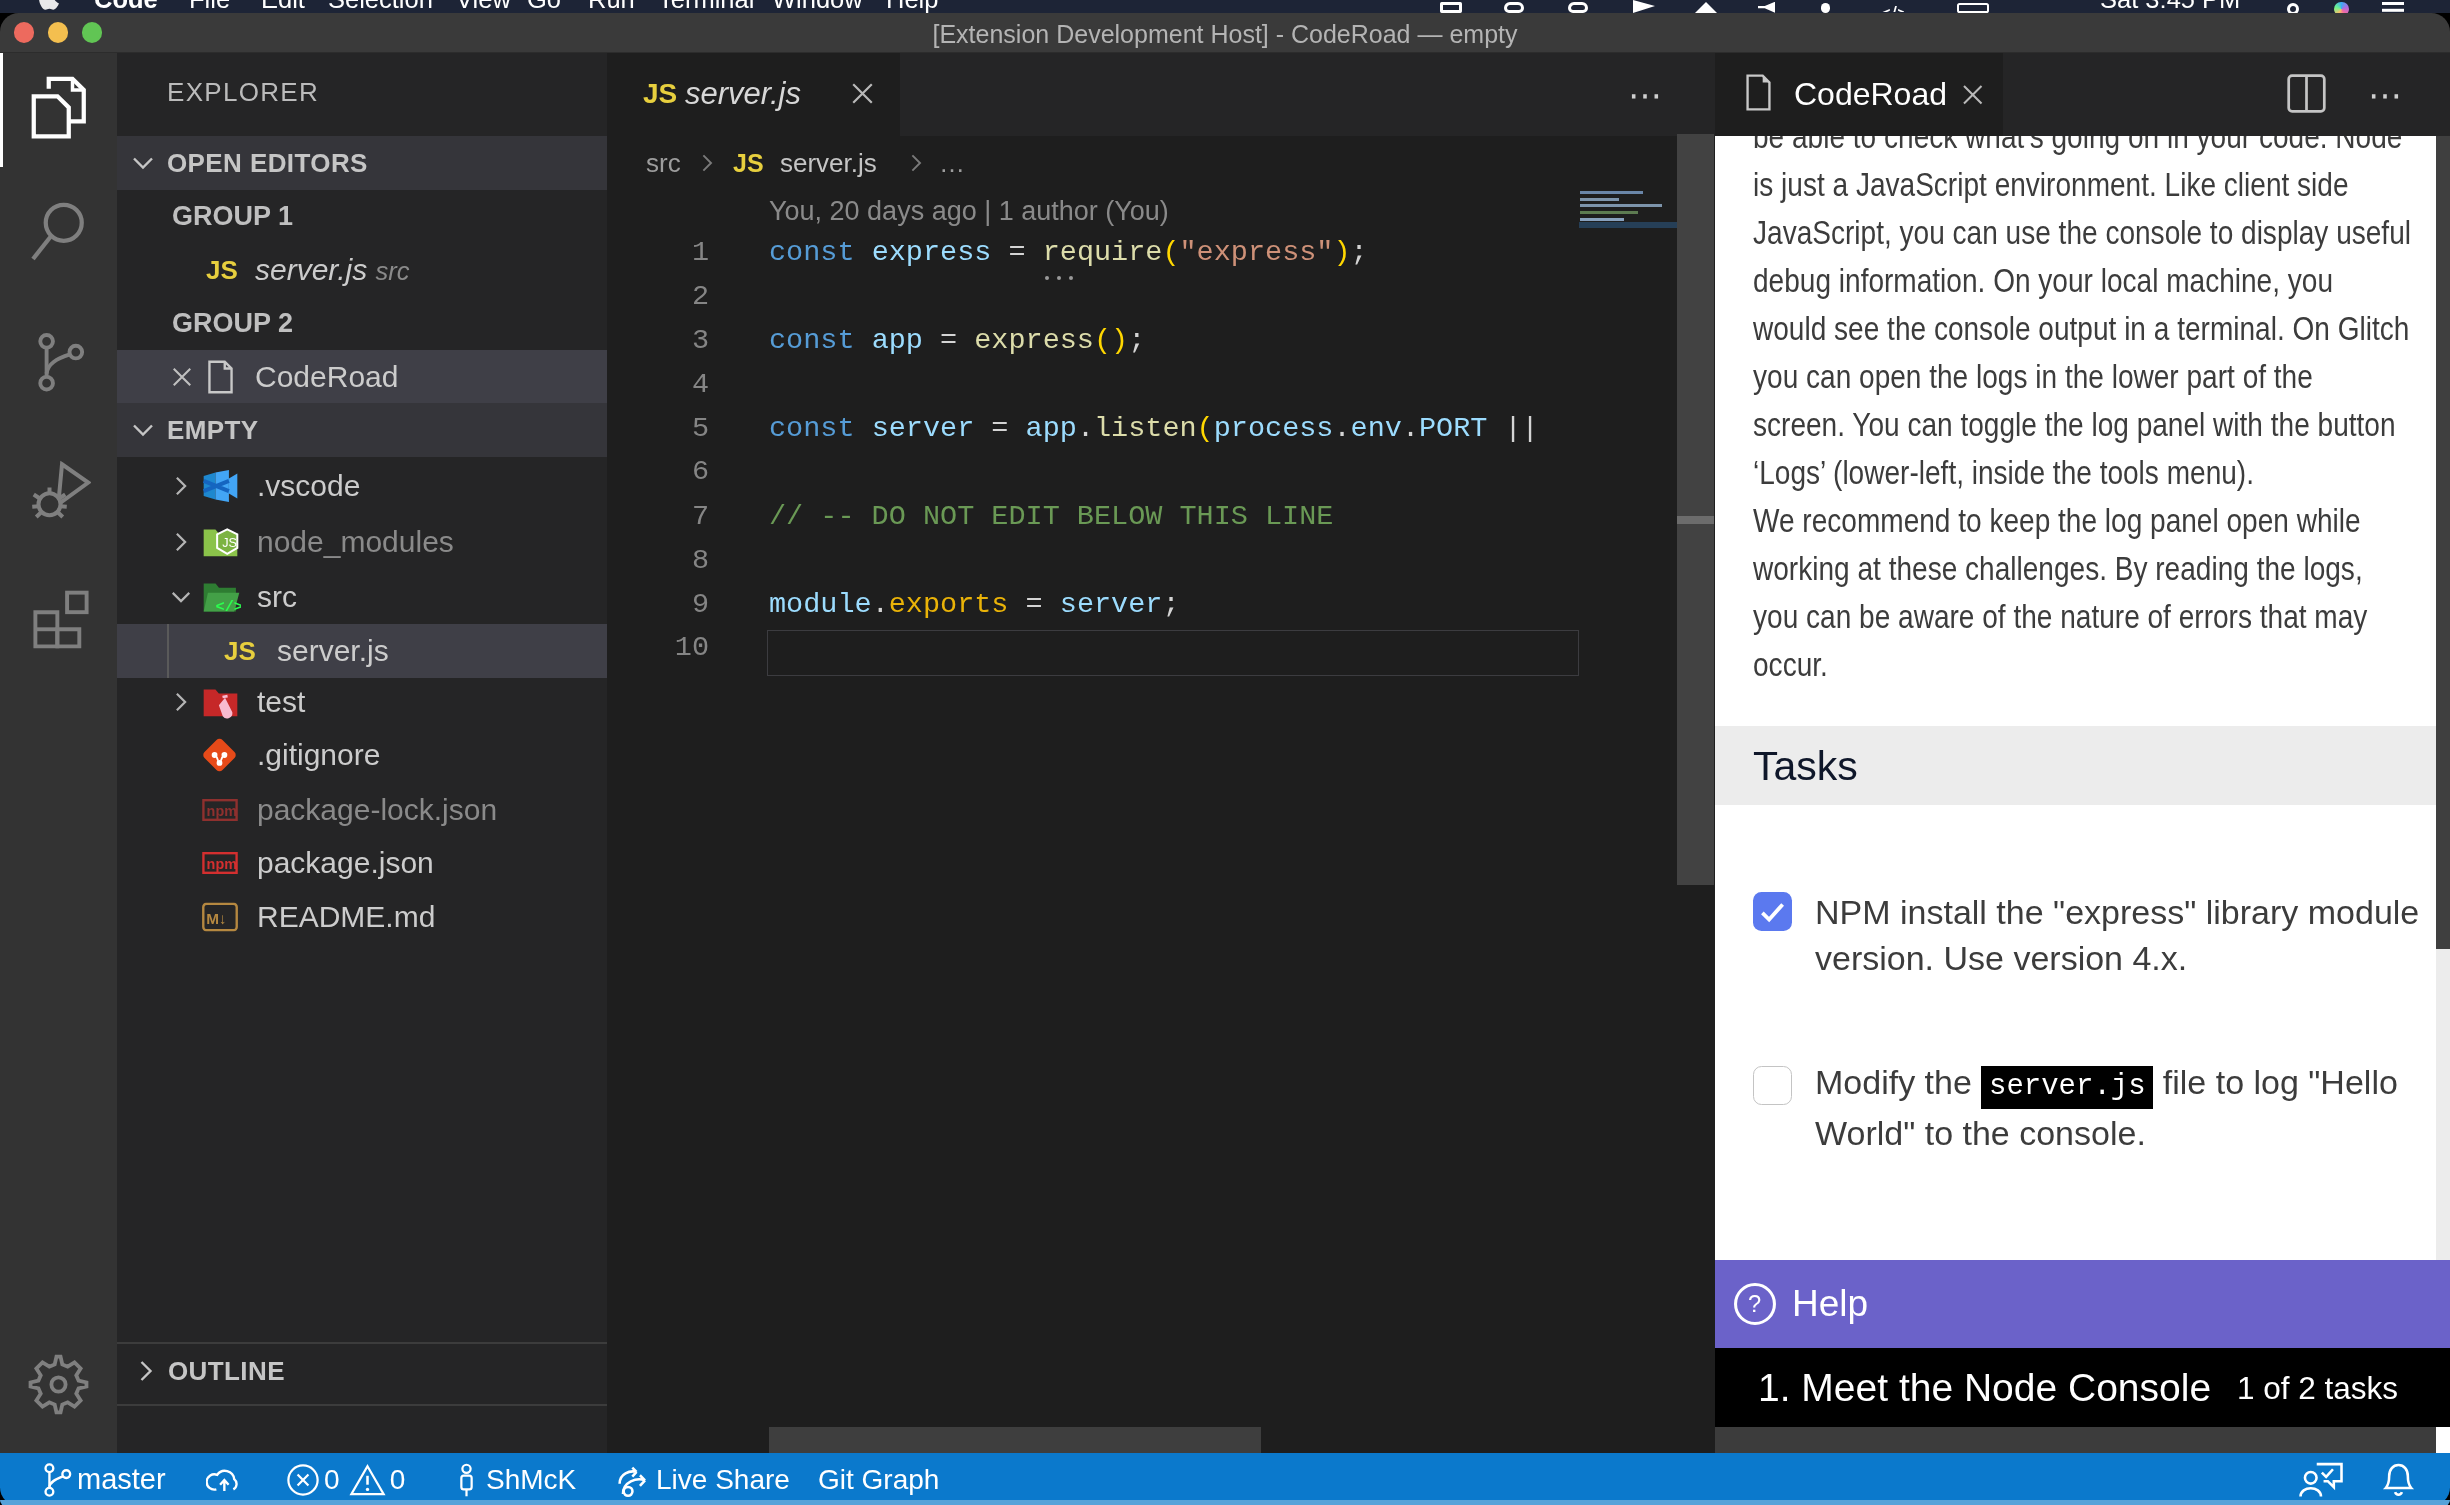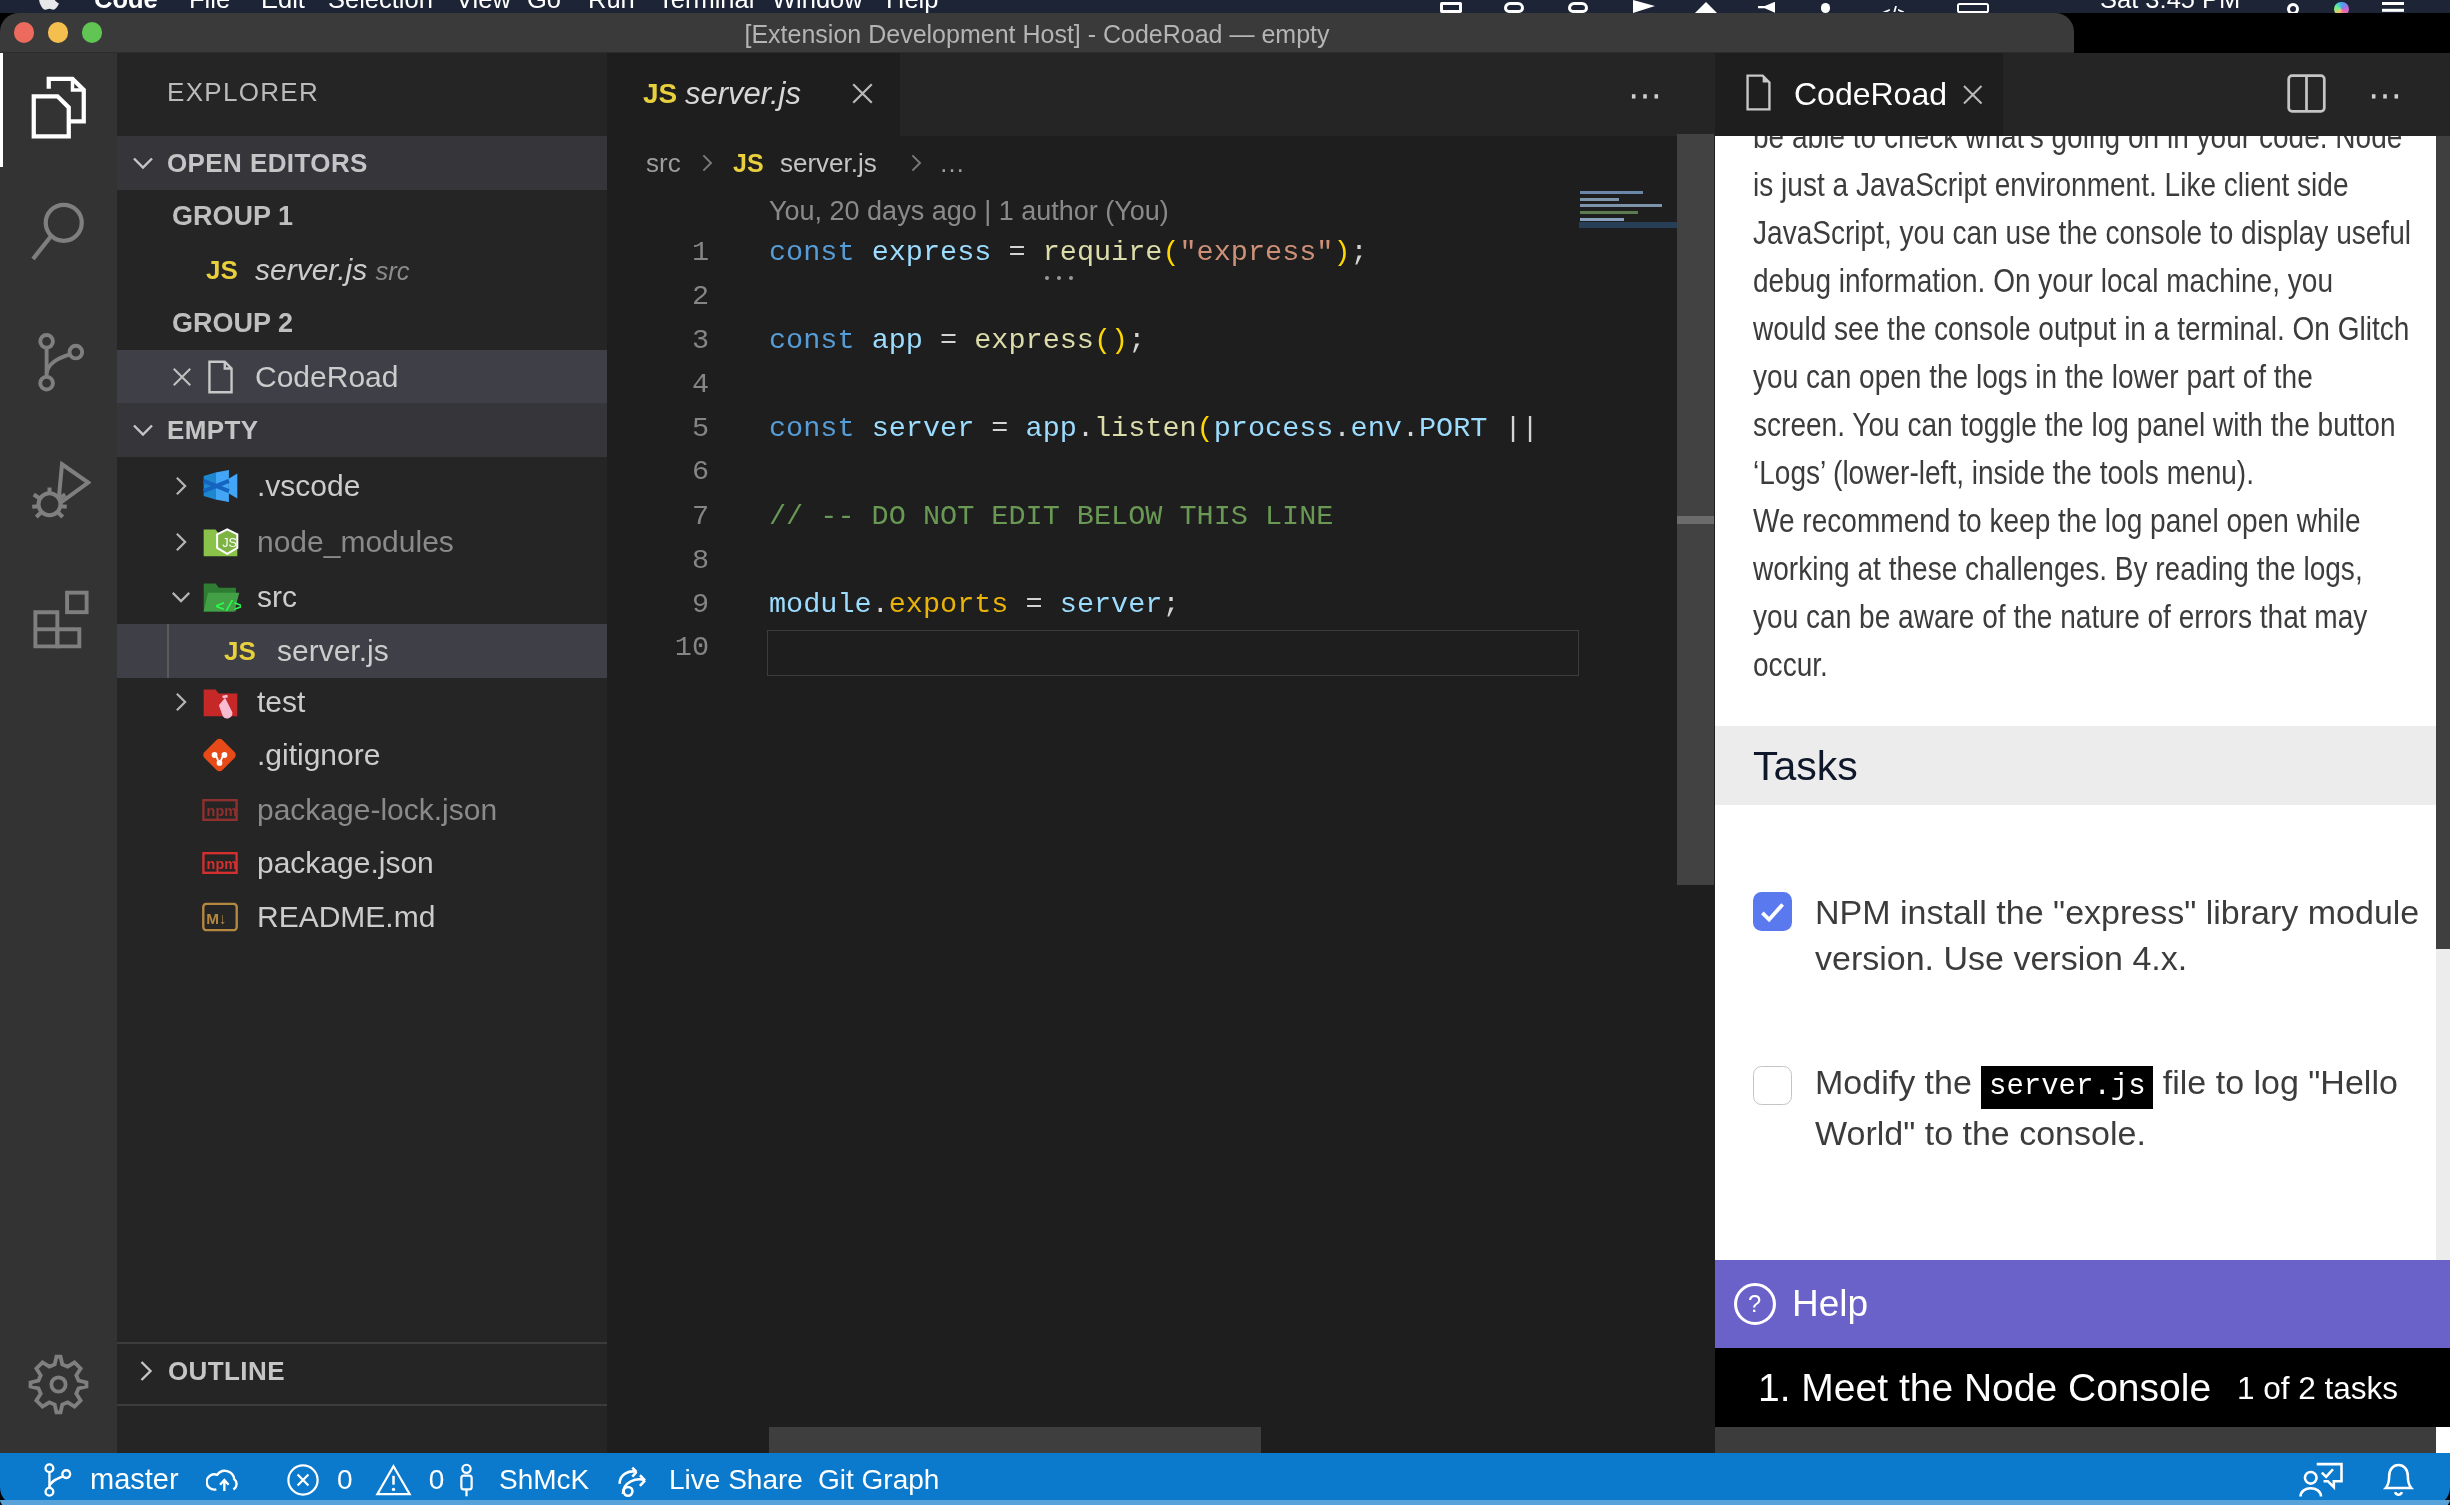--- a/index.html
+++ b/index.html
@@ -3,21 +3,21 @@
 <meta charset="utf-8">
 <style>
   * { margin:0; padding:0; box-sizing:border-box; }
   html,body { width:2450px; height:1506px; background:#000; overflow:hidden; }
   body { font-family:"Liberation Sans", sans-serif; position:relative; }
   .abs { position:absolute; }
   
   #menubar { left:0; top:0; width:2450px; height:12.8px; background:#1d2436; overflow:hidden; }
   #menubar .mi { position:absolute; top:-15.3px; color:#fff; font-size:25.5px; font-weight:500; white-space:nowrap; }
   
-  #titlebar { left:0; top:12.8px; width:2074px; height:40px; background:#3a3a3a; border-radius:18.7px 18.7px 0 0; border-bottom:1.7px solid #2c2c2c; }
+  #titlebar { left:0; top:12.8px; width:2450px; height:40px; background:#3a3a3a; border-radius:18.7px 18.7px 0 0; border-bottom:1.7px solid #2c2c2c; }
   .tl { position:absolute; top:9.4px; width:20.4px; height:20.4px; border-radius:50%; }
   #title { position:absolute; top:6.8px; width:100%; text-align:center; color:#b4b4b4; font-size:25px; }
   
   #activitybar { left:0; top:53px; width:117px; height:1400px; background:#333333; }
   
   #sidebar { left:117px; top:53px; width:490px; height:1400px; background:#252526; overflow:hidden; }
   .sb-row { position:absolute; left:0; width:490px; height:54px; color:#cccccc; font-size:30px; }
   .sb-hdr { background:#35353a; font-weight:700; font-size:26px; color:#c5c5c5; }
   .sb-sel { background:#3f3f47; }
   .rowtxt { position:absolute; top:50%; transform:translateY(-50%); white-space:nowrap; }
@@ -31,21 +31,21 @@
   .code { font-family:"Liberation Mono", monospace; font-size:28.5px; white-space:pre; }
   .lnum { position:absolute; width:102px; text-align:right; color:#858585; }
   .cline { position:absolute; left:162px; }
   
   #webview { left:1715px; top:53px; width:735px; height:1400px; background:#252526; }
   #wtab { position:absolute; left:0; top:0; width:288px; height:83px; background:#1e1e1e; }
   #wcontent { position:absolute; left:0; top:83px; width:721px; height:1126px; background:#ffffff; overflow:hidden; }
   .wp { position:absolute; left:38px; width:1191px; color:#3c3c3c; font-size:33px; line-height:48px; white-space:pre; transform:scaleX(0.85); transform-origin:0 0; }
   
   #statusbar { left:0; top:1453px; width:2450px; height:53px; background:#0b79cc; border-radius:0 0 18.7px 18.7px; color:#fff; font-size:28px; }
-  .sbi { position:absolute; top:0; height:53px; display:flex; align-items:center; gap:17px; white-space:nowrap; }
+  .sbi { position:absolute; top:0; height:53px; display:flex; align-items:center; gap:4px; white-space:nowrap; }
   svg { display:block; }
 </style>
 </head>
 <body>
   <div class="abs" id="menubar">
     <svg class="abs" style="left:37px; top:-13.6px;" width="25.5" height="25.5" viewBox="0 0 24 24">
       <path d="M16.5 1.5c.1 1.1-.3 2.2-1 3-.7.9-1.9 1.6-3 1.5-.1-1.1.4-2.2 1-2.9.7-.8 2-1.5 3-1.6zM20 17.2c-.6 1.3-.9 1.9-1.6 3-1 1.6-2.5 3.6-4.3 3.6-1.6 0-2-1-4.1-1s-2.6 1-4.2 1C4 23.8 2.6 22 1.6 20.4-1.2 16-1.5 10.8 0 8c1-1.9 2.8-3 4.4-3 1.7 0 2.8 1 4.2 1 1.4 0 2.2-1 4.2-1 1.5 0 3 .8 4.1 2.2-3.6 2-3 7.1 3.1 10z" fill="#e8e8ea" transform="scale(0.9) translate(3,1)"></path>
     </svg>
     <div class="mi" style="left:94px; font-weight:700;">Code</div>
     <div class="mi" style="left:189px;">File</div>

